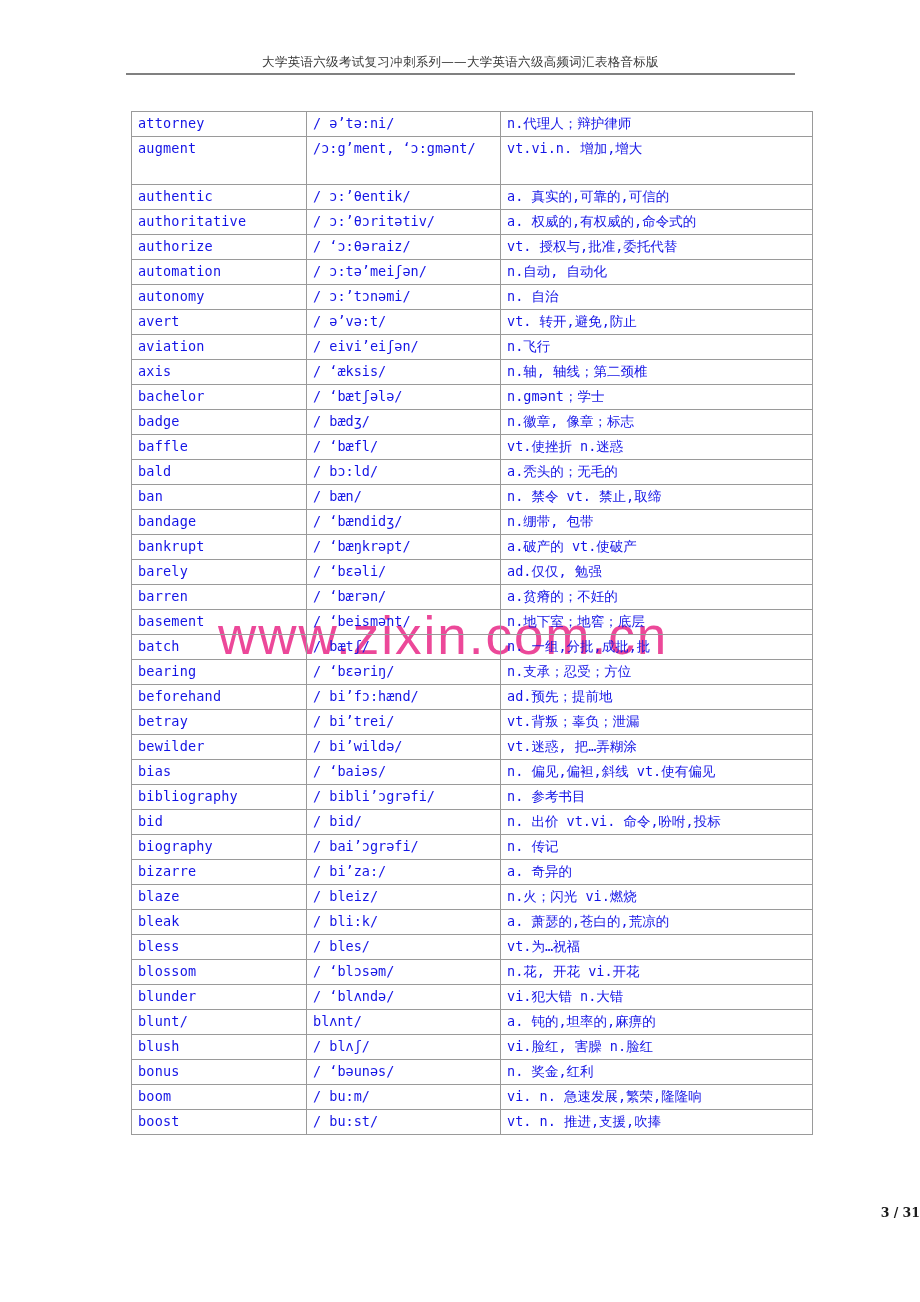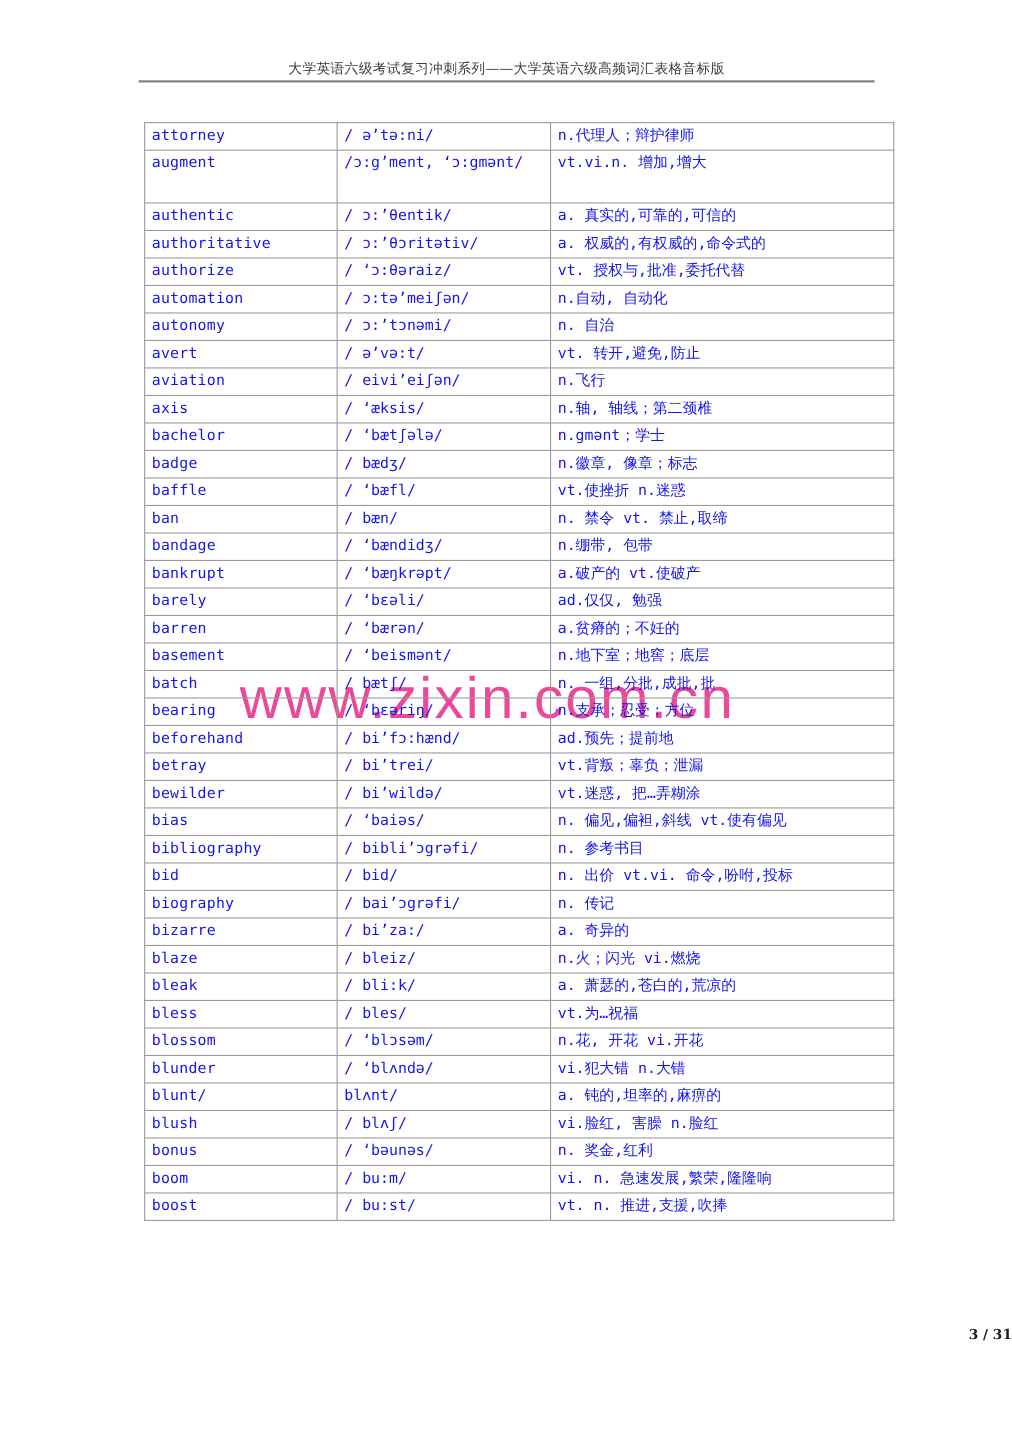--- a/index.html
+++ b/index.html
@@ -202,20 +202,25 @@
             <td class="word">badge</td>
             <td class="ipa">/ bædʒ/</td>
             <td class="def">n.徽章, 像章；标志</td>
           </tr>
           <tr>
             <td class="word">baffle</td>
             <td class="ipa">/ ‘bæfl/</td>
             <td class="def">vt.使挫折 n.迷惑</td>
           </tr>
           <tr>
+            <td class="word">bald</td>
+            <td class="ipa">/ bɔ:ld/</td>
+            <td class="def">a.秃头的；无毛的</td>
+          </tr>
+          <tr>
             <td class="word">ban</td>
             <td class="ipa">/ bæn/</td>
             <td class="def">n. 禁令 vt. 禁止,取缔</td>
           </tr>
           <tr>
             <td class="word">bandage</td>
             <td class="ipa">/ ‘bændidʒ/</td>
             <td class="def">n.绷带, 包带</td>
           </tr>
           <tr>

